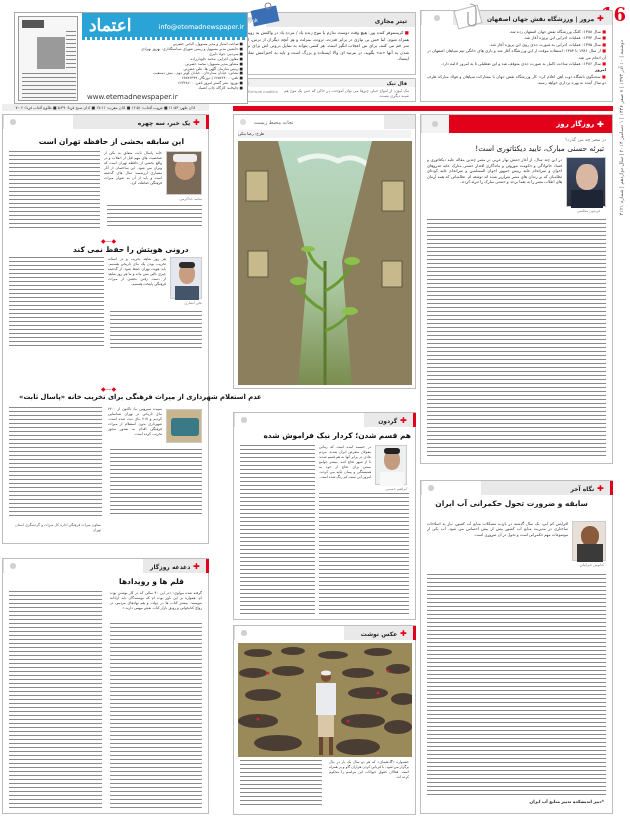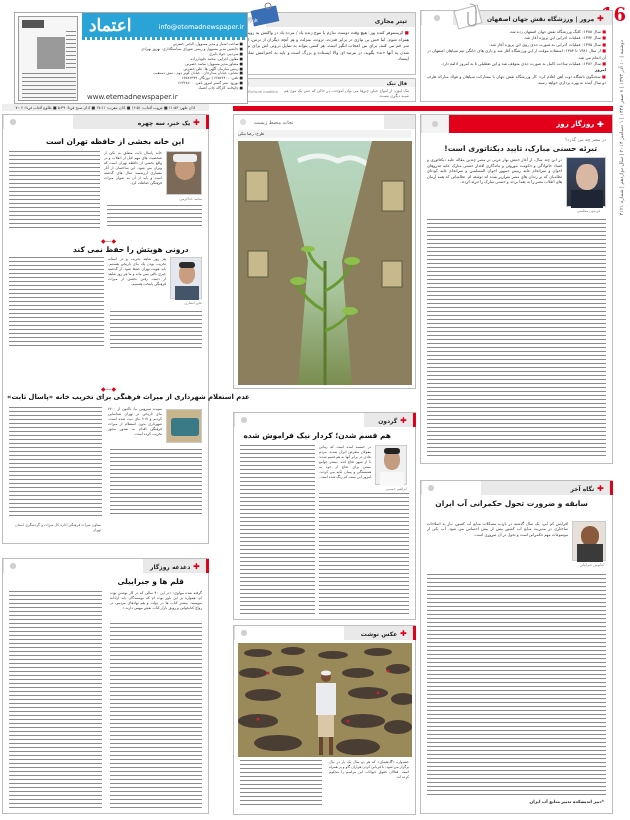--- a/index.html
+++ b/index.html
@@ -107,21 +107,21 @@
 
 <div class="box" style="left:420px;top:114px;width:193px;height:350px;">
   <div class="hdr" style="background:#e3001b;color:#fff;height:18px">
     <span class="plus" style="color:#fff">✚</span>
     <span style="font-size:7px">روزگار روز</span>
     <div class="white" style="width:28px;height:18px;background:#f3f3f3">
         <div class="dot" style="left:10px;top:6px"></div>
       </div>
   </div>
   <div class="abs" style="right:6px;top:22px;font-size:4.5px;color:#777">در مصر چه می گذرد؟</div>
-  <div class="abs" style="right:15px;top:29px;font-size:7.5px;font-weight:bold">تبرئه حسنی مبارک، تایید دیکتاتوری است!</div>
+  <div class="abs" style="right:8px;top:29px;font-size:7.5px;font-weight:normal">تبرئه حسنی مبارک، تایید دیکتاتوری است!</div>
   <div class="photo" style="right:6px;top:42px;width:40px;height:50px;background:linear-gradient(#3b4a66,#2b2f3a)">
     <div class="abs" style="left:9px;top:6px;width:22px;height:26px;border-radius:45%;background:#d9b8a3"></div>
     <div class="abs" style="left:4px;top:32px;width:32px;height:18px;background:#1e2535"></div>
   </div>
   <div class="cap" style="right:12px;top:94px">فریدون مجلسی</div>
   <div class="txt abs" style="right:50px;left:6px;top:42px;height:58px;overflow:hidden;font-size:3.9px;line-height:5.6px">در این چند سال، از آغاز جنبش بهار عربی در مصر چندین مقاله علیه دیکتاتوری و فساد خانوادگی و حکومت موروثی و ماندگاری اقتدار حسنی مبارک علیه تندروهای اخوان و سرانجام علیه رییس جمهور اخوان المسلمین و سرانجام علیه کودتای نظامیان که بر زندان های مصر سرازیر شده اند نوشته ام. نظامیانی که همه آرمان های انقلاب مصر را به یغما بردند و حسنی مبارک را تبرئه کردند.</div>
   <div class="lines" style="right:6px;left:6px;top:104px;height:240px"></div>
 </div>
 
 <div class="box" style="left:420px;top:480px;width:193px;height:334px;">
@@ -179,21 +179,21 @@
 <div class="box" style="left:2px;top:114px;width:207px;height:430px;">
   <div class="hdr">
     <span class="plus">✚</span>
     <span>یک خبر، سه چهره</span>
     <div class="white" style="width:70px">
         <div class="dot" style="left:6px"></div>
       </div>
   </div>
   <div class="redbar"></div>
 
-  <div class="title" style="right:24px;top:22px">این خانه بخشی از حافظه تهران است</div>
+  <div class="title" style="right:24px;top:22px">این سابقه بخشی از حافظه تهران است</div>
   <div class="photo" style="right:6px;top:36px;width:36px;height:44px;background:#7b6a58">
     <div class="abs" style="left:8px;top:6px;width:20px;height:22px;border-radius:45%;background:#c59a7a"></div>
     <div class="abs" style="left:6px;top:2px;width:24px;height:8px;background:#eee;border-radius:3px"></div>
   </div>
   <div class="cap" style="right:6px;top:82px">محمد خداکرمی</div>
   <div class="txt abs" style="right:46px;width:58px;top:36px;height:50px;overflow:hidden;font-size:3.6px;line-height:5px">خانه پاسال ثابت متعلق به یکی از شخصیت های مهم قبل از انقلاب و در واقع بخشی از حافظه تهران است که ویران می شود. این ساختمان از آثار معماری ارزشمند سال های گذشته است و باید از آن به عنوان میراث فرهنگی حفاظت کرد.</div>
   <div class="lines" style="right:108px;left:6px;top:36px;height:78px"></div>
   <div class="lines" style="right:6px;width:95px;top:90px;height:24px"></div>
   <div class="sep" style="left:98px;top:122px">◆—◆</div>
 
@@ -202,55 +202,55 @@
     <div class="abs" style="left:8px;top:6px;width:16px;height:20px;border-radius:45%;background:#c99d7f"></div>
     <div class="abs" style="left:8px;top:4px;width:16px;height:6px;background:#2b2b2b;border-radius:4px"></div>
     <div class="abs" style="left:4px;top:28px;width:24px;height:14px;background:#44556a"></div>
   </div>
   <div class="cap" style="right:6px;top:186px">علی انصاری</div>
   <div class="txt abs" style="right:42px;width:58px;top:142px;height:50px;overflow:hidden;font-size:3.6px;line-height:5px">هر روز شاهد تخریب و در آستانه تخریب بودن یک بنای تاریخی هستیم. باید هویت تهران حفظ شود. از گذشته چیزی باقی نمی ماند و ما هر روز شاهد از دست رفتن بخشی از میراث فرهنگی پایتخت هستیم.</div>
   <div class="lines" style="right:104px;left:6px;top:142px;height:92px"></div>
   <div class="lines" style="right:6px;width:92px;top:196px;height:38px"></div>
   <div class="sep" style="left:98px;top:270px">◆—◆</div>
 
-  <div class="title" style="left:4px;top:278px;font-size:6.8px">عدم استعلام شهرداری از میراث فرهنگی برای تخریب خانه «پاسال ثابت»</div>
+  <div class="title" style="left:16px;top:278px;font-size:6.8px">عدم استعلام شهرداری از میراث فرهنگی برای تخریب خانه «پاسال ثابت»</div>
   <div class="photo" style="right:6px;top:294px;width:36px;height:34px;background:#c9b58e">
     <div class="abs" style="left:4px;top:8px;width:28px;height:18px;background:#3a7a86;border-radius:3px"></div>
   </div>
   <div class="txt abs" style="right:46px;width:54px;top:292px;height:40px;overflow:hidden;font-size:3.6px;line-height:5px">سپیده سیروس نیا: تاکنون از ۲۲۰۰ بنای تاریخی در تهران شناسایی کردیم و ۲۱۷ بنای ثبت شده است. شهرداری بدون استعلام از میراث فرهنگی اقدام به صدور مجوز تخریب کرده است.</div>
   <div class="lines" style="right:106px;left:6px;top:292px;height:110px"></div>
   <div class="lines" style="right:6px;width:92px;top:334px;height:68px"></div>
   <div class="abs" style="left:8px;top:408px;width:90px;font-size:3.6px;color:#555;line-height:5px">معاون میراث فرهنگی اداره کل میراث و گردشگری استان تهران</div>
 </div>
 
 <div class="box" style="left:2px;top:558px;width:207px;height:256px;">
   <div class="hdr">
     <span class="plus">✚</span>
     <span>دغدغه روزگار</span>
     <div class="white" style="width:140px">
         <div class="dot" style="left:6px"></div>
       </div>
   </div>
   <div class="redbar"></div>
-  <div class="title" style="right:24px;top:18px">قلم ها و جبراییلی</div>
+  <div class="title" style="right:24px;top:18px">قلم ها و رویدادها</div>
   <div class="txt abs" style="right:6px;width:92px;top:32px;height:30px;overflow:hidden;font-size:3.6px;line-height:5px">گرفته شده مولوی: «در این ۴۰ سالی که در کار نوشتن بوده ام، همواره بر این باور بوده ام که نویسندگان باید آزادانه بنویسند. بیشتر کتاب ها در دولت و هم نهادهای مردمی در رواج کتابخوانی و رونق بازار کتاب نقش مهمی دارند.»</div>
   <div class="lines" style="right:106px;left:6px;top:32px;height:218px"></div>
   <div class="lines" style="right:6px;width:92px;top:64px;height:186px"></div>
 </div>
 
 <div class="box" style="left:233px;top:412px;width:183px;height:208px;">
   <div class="hdr">
     <span class="plus">✚</span>
     <span>گردون</span>
     <div class="white" style="width:130px">
         <div class="dot" style="left:6px"></div>
       </div>
   </div>
   <div class="redbar"></div>
-  <div class="title" style="right:24px;top:18px">هم قسم شدن؛ کردار نیک فراموش شده</div>
+  <div class="title" style="right:4px;top:18px">هم قسم شدن؛ کردار نیک فراموش شده</div>
   <div class="photo" style="right:8px;top:32px;width:32px;height:40px;background:#eef0f0">
     <div class="abs" style="left:8px;top:4px;width:16px;height:20px;border-radius:45%;background:#c29b80"></div>
     <div class="abs" style="left:8px;top:2px;width:16px;height:6px;background:#222;border-radius:4px"></div>
     <div class="abs" style="left:4px;top:26px;width:24px;height:14px;background:#f8f8f8"></div>
   </div>
   <div class="cap" style="right:8px;top:74px">ابراهیم حسینی</div>
   <div class="txt abs" style="right:44px;width:52px;top:32px;height:44px;overflow:hidden;font-size:3.5px;line-height:5px">در خمسه آمده است که زمانی مغولان متعرض ایران شدند. مردم عادی در برابر آنها به هم قسم شدند تا از شهر دفاع کنند. بیشتر جوامع سنتی برای دفاع از خود به همبستگی و پیمان تکیه می کردند. امروز این سنت کم رنگ شده است.</div>
   <div class="lines" style="right:100px;left:6px;top:32px;height:170px"></div>
   <div class="lines" style="right:6px;width:90px;top:80px;height:122px"></div>
 </div>

